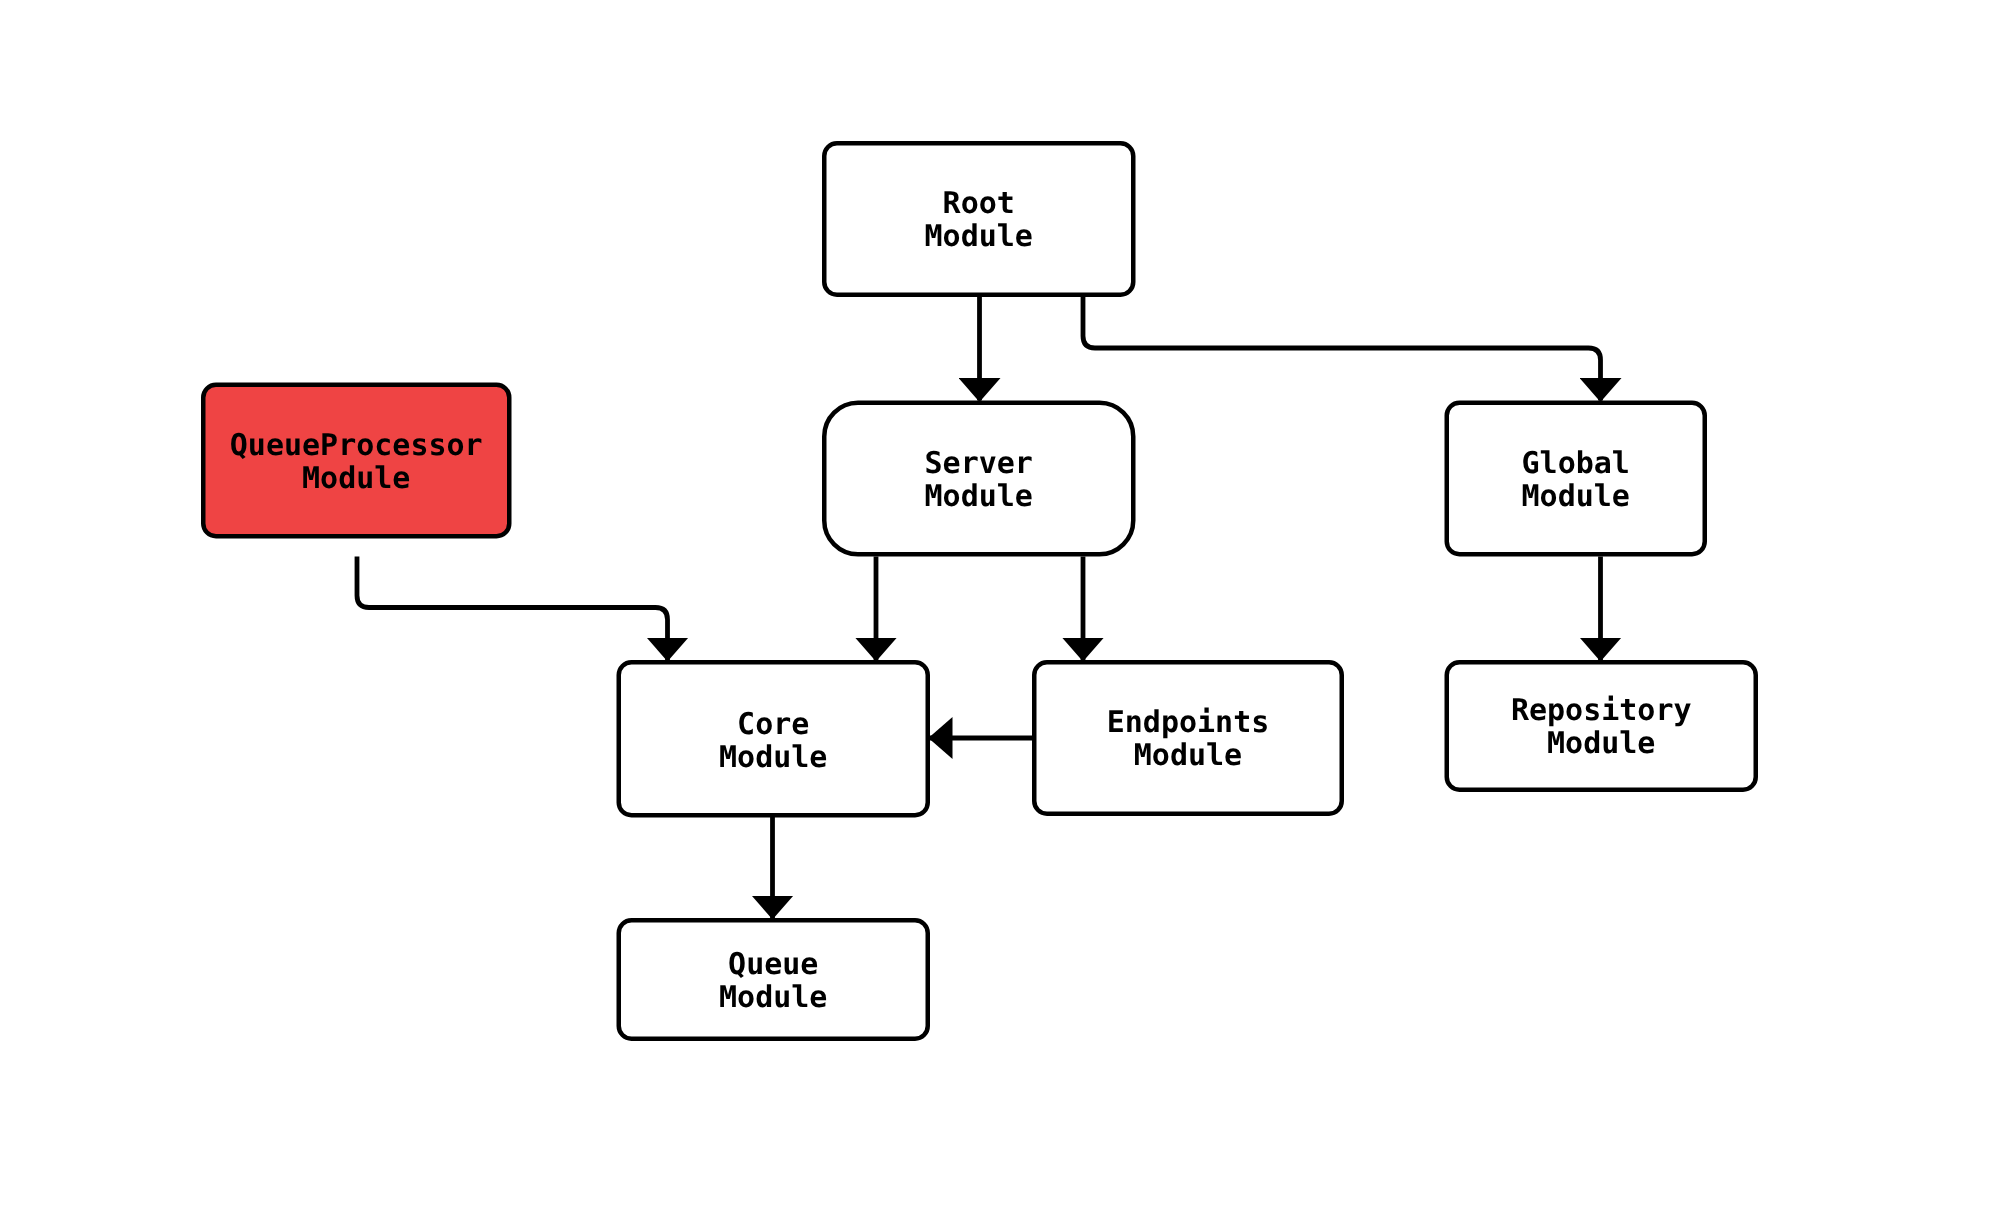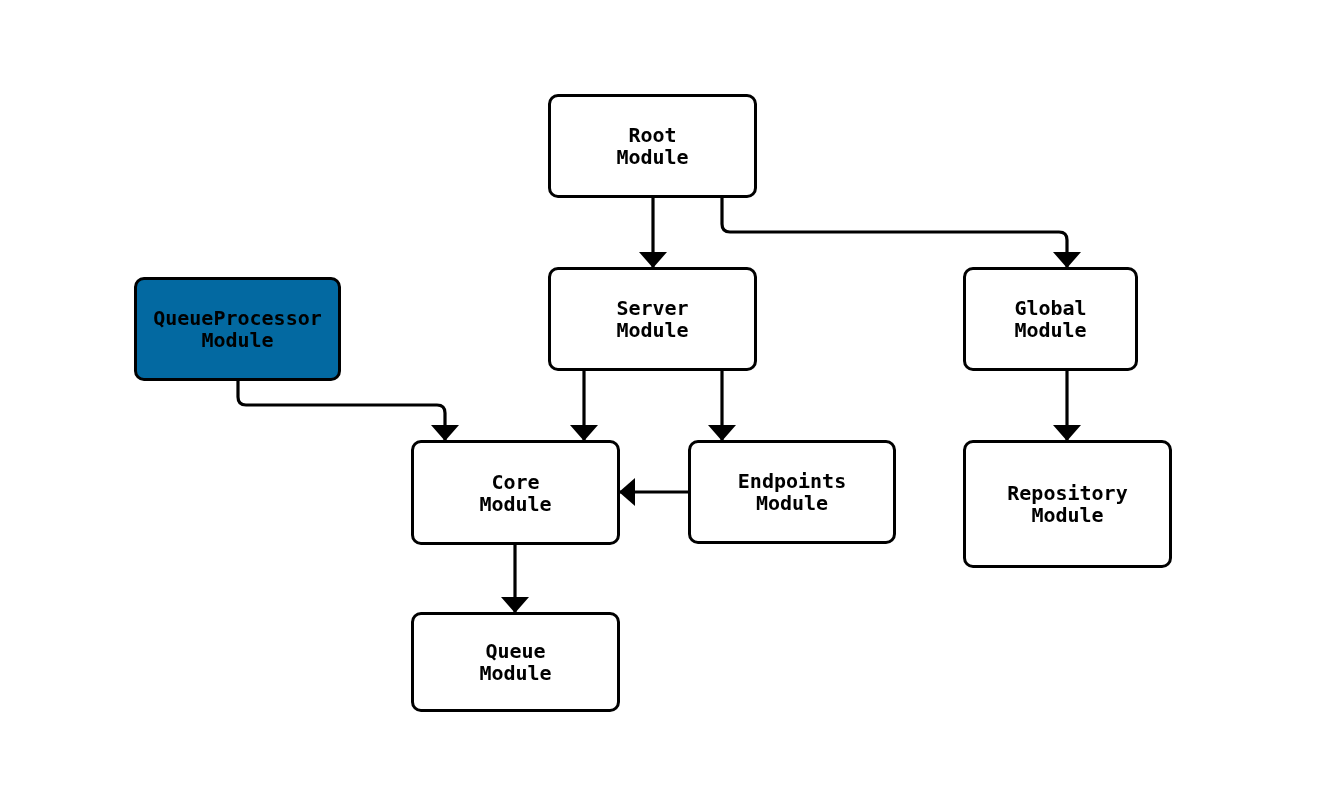--- a/index.html
+++ b/index.html
@@ -65,42 +65,42 @@
       <path d="M 722 371 L 722 440" fill="none" stroke="#000000" stroke-width="3.2" marker-end="url(#arrowhead)"></path>
       <path d="M 1067 371 L 1067 440" fill="none" stroke="#000000" stroke-width="3.2" marker-end="url(#arrowhead)"></path>
       <path d="M 688 492 L 620 492" fill="none" stroke="#000000" stroke-width="3.2" marker-end="url(#arrowhead)"></path>
       <path d="M 515 544 L 515 612" fill="none" stroke="#000000" stroke-width="3.2" marker-end="url(#arrowhead)"></path>
     </svg>
   <div id="nodes-layer">
       <div class="node" style="left: 548px; top: 94px; width: 209px; height: 104px; border-color: rgb(0, 0, 0); background: rgb(255, 255, 255); color: rgb(0, 0, 0);">
         <span class="node-label-line">Root</span>
         <span class="node-label-line">Module</span>
       </div>
-      <div class="node" style="left: 134px; top: 277px; width: 207px; height: 104px; border-color: rgb(0, 0, 0); background: #0369a1; color: rgb(0, 0, 0);">
+      <div class="node" style="left: 134px; top: 255px; width: 207px; height: 104px; border-color: rgb(0, 0, 0); background: #ef4444; color: rgb(0, 0, 0);">
         <span class="node-label-line">QueueProcessor</span>
         <span class="node-label-line">Module</span>
       </div>
-      <div class="node" style="left: 548px; top: 267px; width: 209px; height: 104px; border-color: rgb(0, 0, 0); background: rgb(255, 255, 255); color: rgb(0, 0, 0);">
+      <div class="node" style="left: 548px; top: 267px; width: 209px; height: 104px; border-color: rgb(0, 0, 0); background: rgb(255, 255, 255); color: rgb(0, 0, 0); border-radius: 24px;">
         <span class="node-label-line">Server</span>
         <span class="node-label-line">Module</span>
       </div>
       <div class="node" style="left: 963px; top: 267px; width: 175px; height: 104px; border-color: rgb(0, 0, 0); background: rgb(255, 255, 255); color: rgb(0, 0, 0);">
         <span class="node-label-line">Global</span>
         <span class="node-label-line">Module</span>
       </div>
       <div class="node" style="left: 411px; top: 440px; width: 209px; height: 105px; border-color: rgb(0, 0, 0); background: rgb(255, 255, 255); color: rgb(0, 0, 0);">
         <span class="node-label-line">Core</span>
         <span class="node-label-line">Module</span>
       </div>
       <div class="node" style="left: 688px; top: 440px; width: 208px; height: 104px; border-color: rgb(0, 0, 0); background: rgb(255, 255, 255); color: rgb(0, 0, 0);">
         <span class="node-label-line">Endpoints</span>
         <span class="node-label-line">Module</span>
       </div>
-      <div class="node" style="left: 963px; top: 440px; width: 209px; height: 128px; border-color: rgb(0, 0, 0); background: rgb(255, 255, 255); color: rgb(0, 0, 0);">
+      <div class="node" style="left: 963px; top: 440px; width: 209px; height: 88px; border-color: rgb(0, 0, 0); background: rgb(255, 255, 255); color: rgb(0, 0, 0);">
         <span class="node-label-line">Repository</span>
         <span class="node-label-line">Module</span>
       </div>
-      <div class="node" style="left: 411px; top: 612px; width: 209px; height: 100px; border-color: rgb(0, 0, 0); background: rgb(255, 255, 255); color: rgb(0, 0, 0);">
+      <div class="node" style="left: 411px; top: 612px; width: 209px; height: 82px; border-color: rgb(0, 0, 0); background: rgb(255, 255, 255); color: rgb(0, 0, 0);">
         <span class="node-label-line">Queue</span>
         <span class="node-label-line">Module</span>
       </div>
     </div>
 </div>
 
 </body></html>

